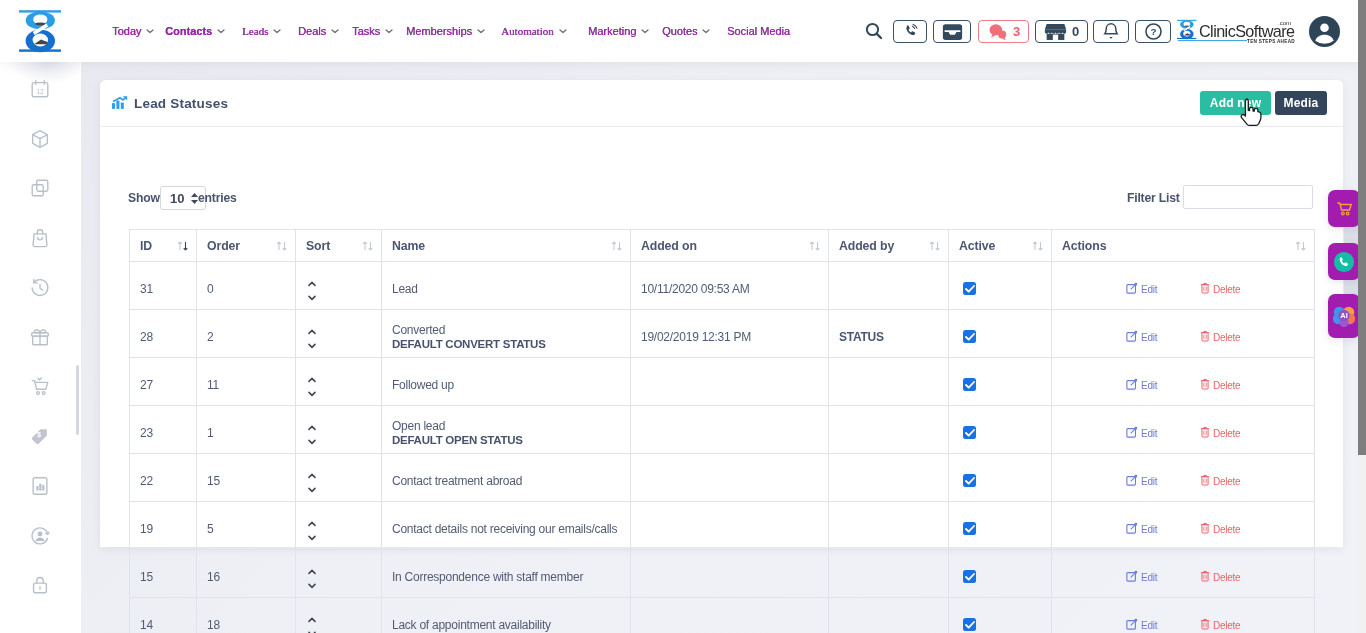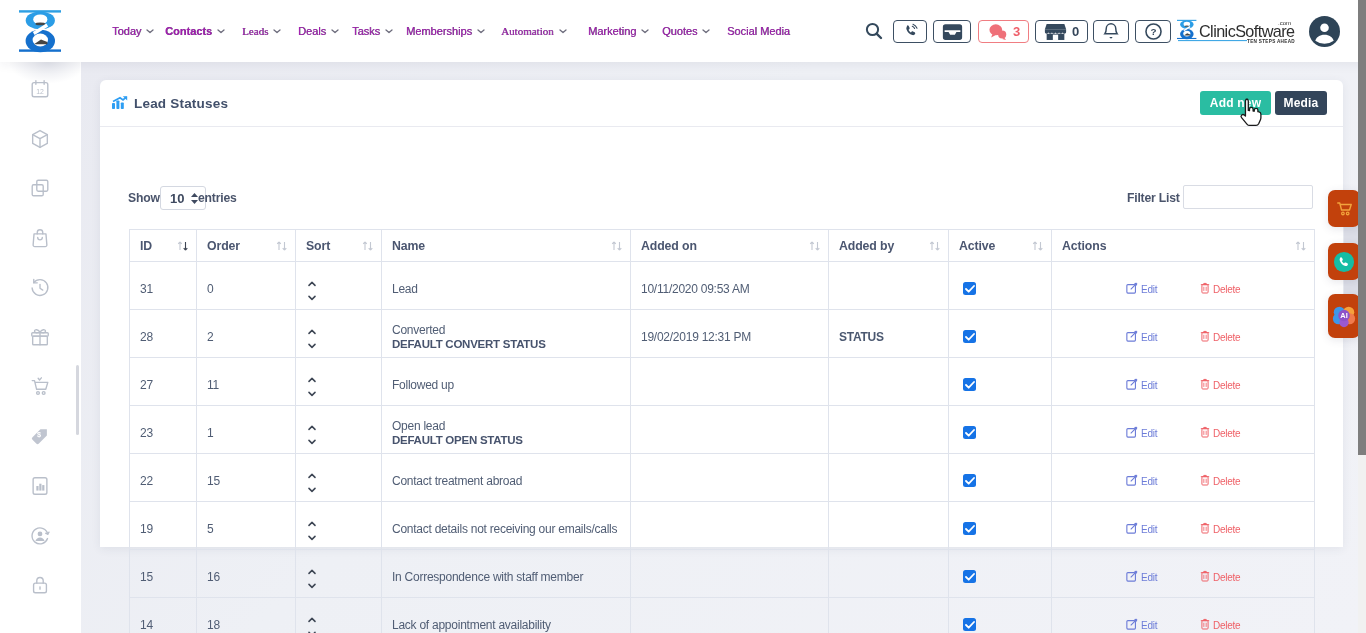--- a/index.html
+++ b/index.html
@@ -33,21 +33,21 @@
 .sort-ar{position:absolute;right:7px;top:11px;}
 .subname{font-weight:bold;color:#47536d;font-size:11.5px;}
 .chev{display:block;margin-left:2px;}
 .cbx{width:13px;height:13px;background:#1673e6;border-radius:2.5px;position:relative;margin-left:4px;}
 .cbx svg{position:absolute;left:1.5px;top:2.5px;}
 .alink{font-size:10px;white-space:nowrap;padding-left:45px;}
 .edit{color:#6c7cd8;position:absolute;left:29px;top:50%;margin-top:-4px;}
 .del{color:#ef6067;position:absolute;left:103px;top:50%;margin-top:-4px;text-align:right;}
 .alink svg{vertical-align:-1.5px;margin-right:3px;}
 
-.tile{position:absolute;width:32px;height:37px;background:#c2410c;border-radius:7px;box-shadow:0 2px 8px rgba(60,60,90,.13);display:flex;align-items:center;justify-content:center;}
+.tile{position:absolute;width:32px;height:37px;background:#a21caf;border-radius:7px;box-shadow:0 2px 8px rgba(60,60,90,.13);display:flex;align-items:center;justify-content:center;}
 .rail{position:absolute;width:14px;background:#dcdee7;}
 
 .sb-track{position:absolute;left:1358px;top:0;width:8px;height:633px;background:#f1f1f1;z-index:40;}
 .sb-thumb{position:absolute;left:1358px;top:0;width:8px;height:455px;background:#7e7e7e;z-index:41;}
 .sbar2{position:absolute;left:76px;top:365px;width:3px;height:70px;border-radius:2px;background:#d5d7de;}
 </style>
 </head>
 <body>
 <div class="abs main-bg"></div>
 <div class="abs sidebar"></div>

